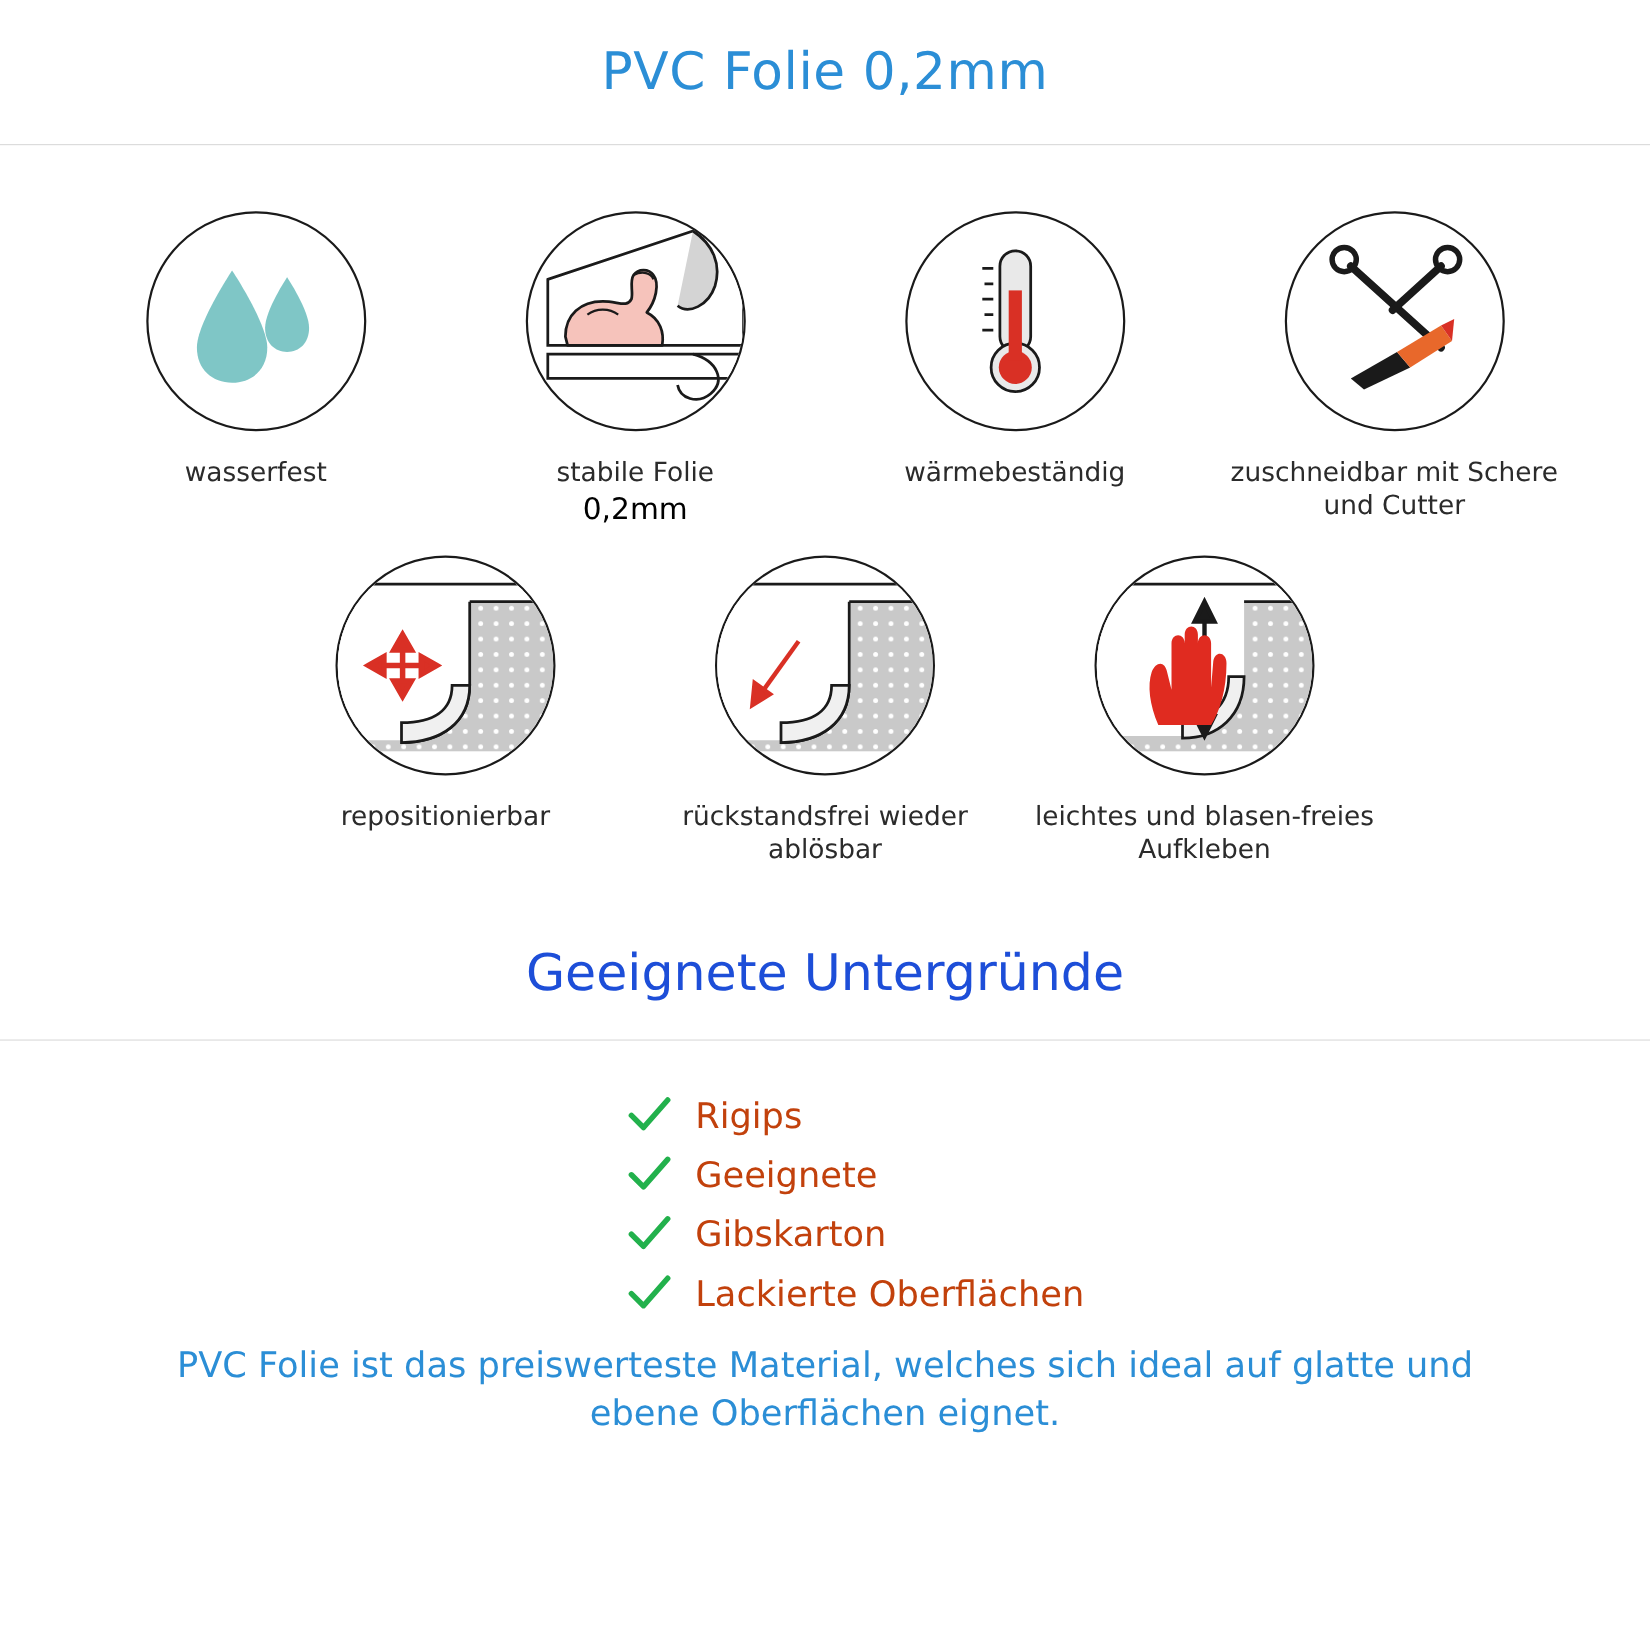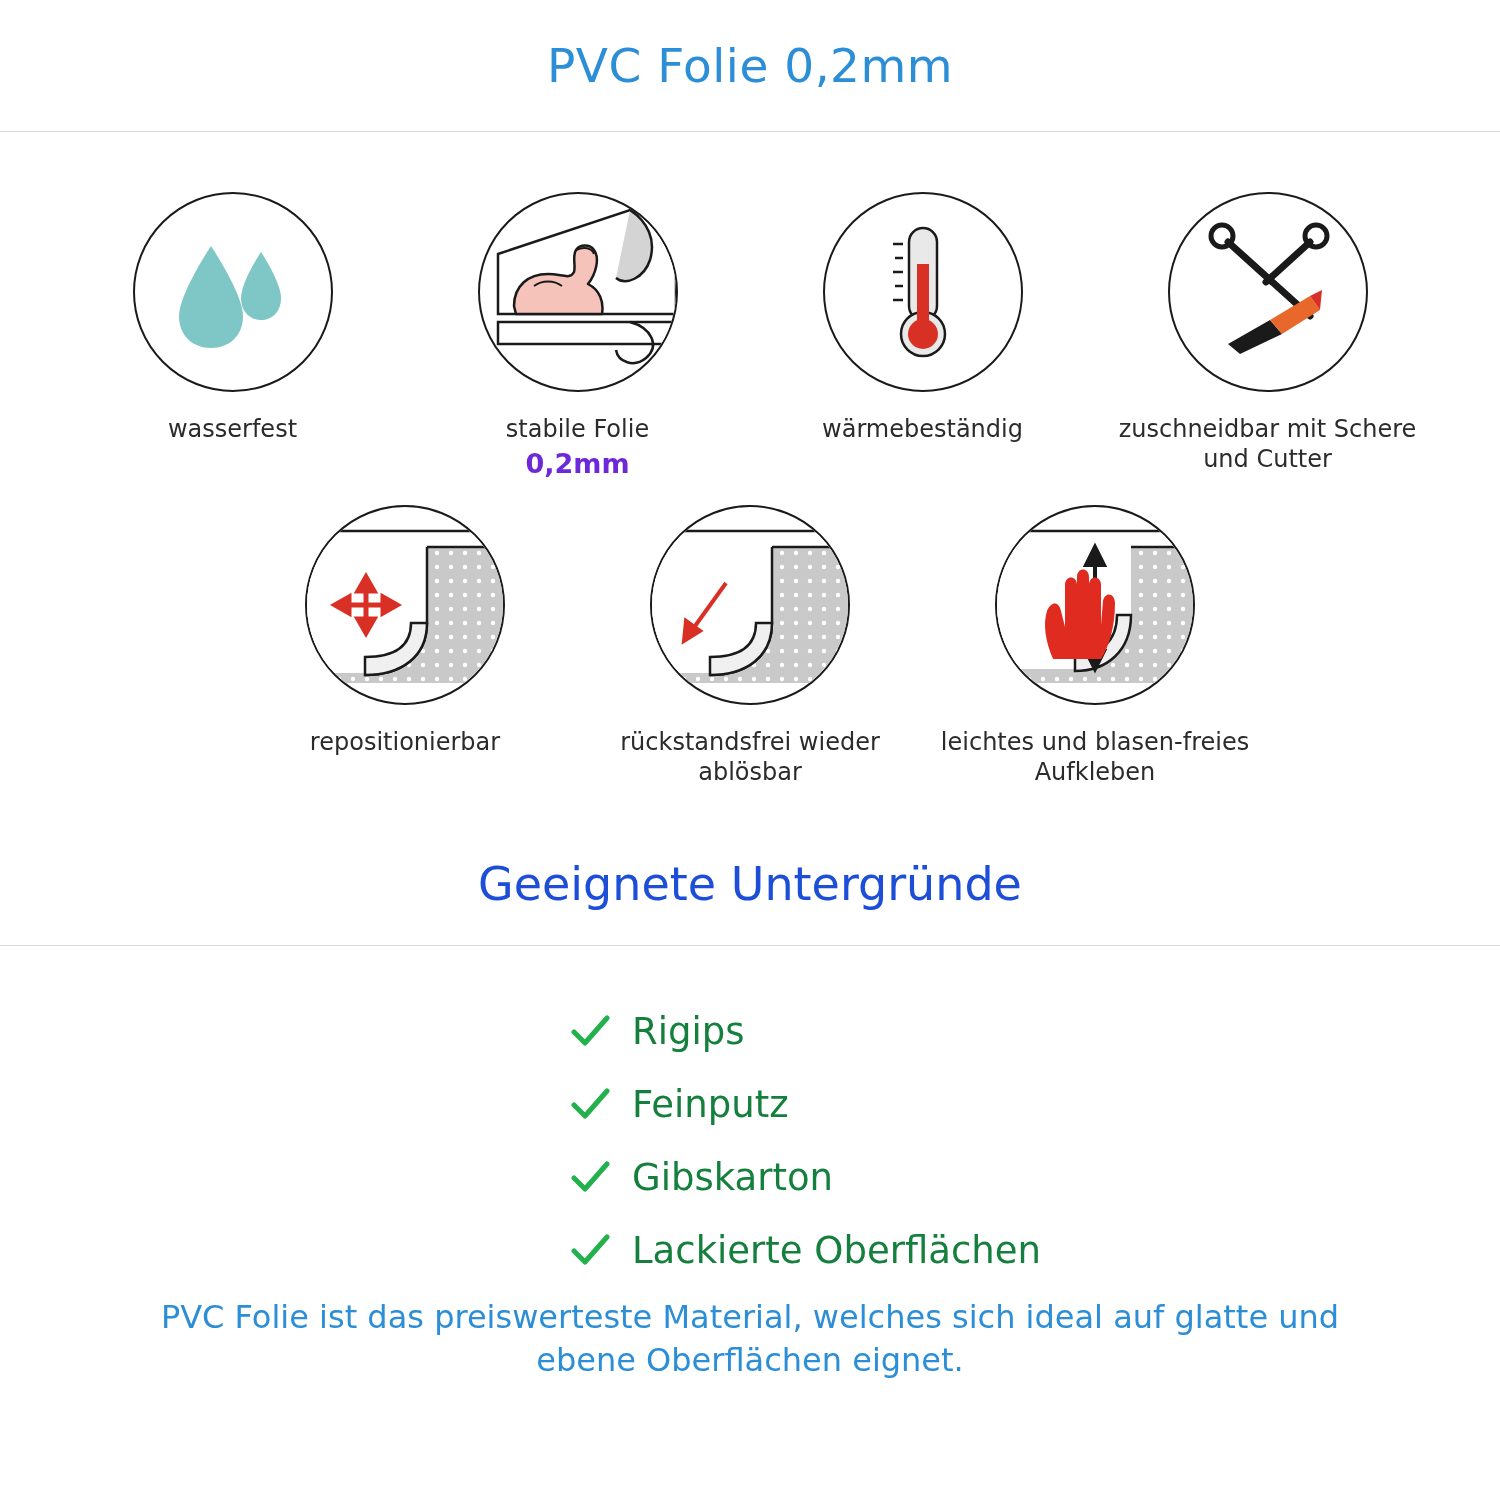--- a/index.html
+++ b/index.html
@@ -68,23 +68,22 @@
     margin-top: 22px;
     font-size: 24px;
     line-height: 1.25;
     text-align: center;
     color: #2b2b2b;
     max-width: 330px;
   }
   .feature-sub {
     margin-top: 4px;
     font-size: 27px;
-    color: #6d28d9;
-    text-align: center;
-    font-weight: bold;
+    color: #000000;
+    text-align: center;
   }
 
   
   .subtitle {
     text-align: center;
     font-size: 46px;
     color: #1d4ed8;
     font-weight: 400;
     margin-top: 70px;
   }
@@ -105,23 +104,22 @@
     flex-direction: column;
     gap: 14px;
   }
   .col.left { width: 620px; padding-left: 130px; box-sizing: border-box; }
   .col.right { width: 620px; padding-left: 140px; box-sizing: border-box; }
 
   .sub-item {
     display: flex;
     align-items: center;
     gap: 22px;
-    font-size: 37px;
-    color: #15803d;
-    margin-top: 16px;
+    font-size: 32px;
+    color: #c2410c;
   }
   .check {
     width: 40px;
     height: 40px;
     flex: 0 0 40px;
     display: block;
   }
 
   .footnote {
     margin-top: 24px;
@@ -301,21 +299,21 @@
         <svg class="check" viewBox="0 0 40 40">
             <path d="M4 20 L15 31 L37 6" fill="none" stroke="#22b14c" stroke-width="5" stroke-linecap="round" stroke-linejoin="round"></path>
           </svg>
         <span>Rigips</span>
       </div>
 
       <div class="sub-item">
         <svg class="check" viewBox="0 0 40 40">
             <path d="M4 20 L15 31 L37 6" fill="none" stroke="#22b14c" stroke-width="5" stroke-linecap="round" stroke-linejoin="round"></path>
           </svg>
-        <span>Feinputz</span>
+        <span>Geeignete</span>
       </div>
 
       <div class="sub-item">
         <svg class="check" viewBox="0 0 40 40">
             <path d="M4 20 L15 31 L37 6" fill="none" stroke="#22b14c" stroke-width="5" stroke-linecap="round" stroke-linejoin="round"></path>
           </svg>
         <span>Gibskarton</span>
       </div>
 
 

